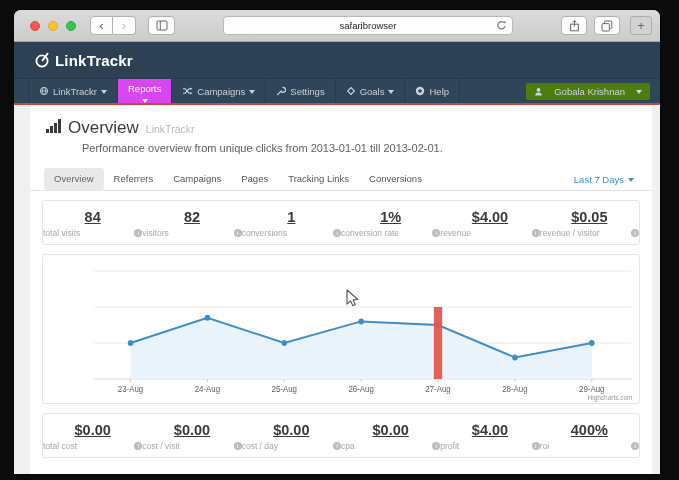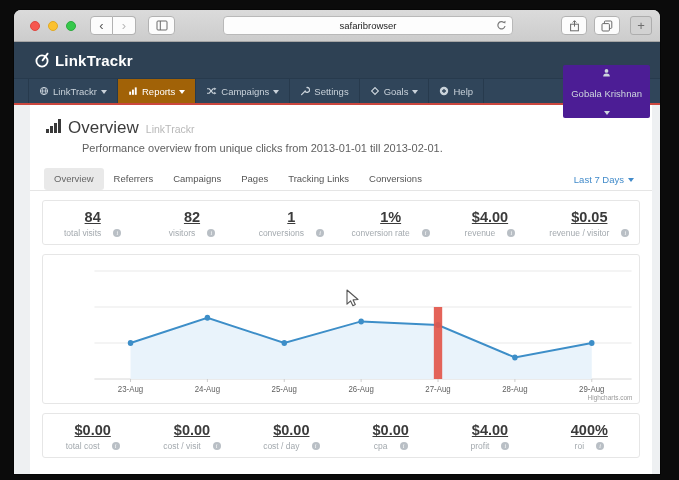--- a/index.html
+++ b/index.html
@@ -53,46 +53,46 @@
   .logo-text{font-size:15px;font-weight:bold;letter-spacing:.2px;}
   .site-nav{
     height:24px;background:#30455a;border-top:1px solid #273a4d;border-bottom:2px solid #cb473e;
     display:flex;align-items:stretch;padding-left:14px;font-size:9.5px;color:#c9d2da;
   }
   .nav-item{
     display:flex;align-items:center;gap:4px;padding:0 10px;
     border-right:1px solid #273a4d;cursor:default;white-space:nowrap;
   }
   .nav-item:first-child{border-left:1px solid #273a4d;}
-  .nav-item.active{background:#a16207;color:#fff;}
+  .nav-item.active{background:#d946ef;color:#fff;flex-direction:column;}
   .caret{width:0;height:0;border-left:3px solid transparent;border-right:3px solid transparent;border-top:4px solid currentColor;display:inline-block;margin-top:1px;}
   .nav-user{
-    margin-left:auto;margin-right:10px;align-self:center;background:#4c1d95;border-radius:2px;
-    padding:3px 8px;display:flex;gap:11px;align-items:center;color:#cdd6de;flex-direction:column;
+    margin-left:auto;margin-right:10px;align-self:center;background:#4d7c0f;border-radius:2px;
+    padding:3px 8px;display:flex;gap:11px;align-items:center;color:#cdd6de;
   }
   
   .content{margin:0 8px 16px 16px;background:#fff;padding-bottom:24px;}
   .section-head{padding:14px 16px 0;}
   .title-row{display:flex;align-items:flex-end;gap:7px;}
   .bars-icon{display:flex;align-items:flex-end;gap:1px;margin-bottom:3px;}
   .bars-icon span{width:3px;background:#3a3a3a;display:inline-block;}
   .b1{height:4px;}.b2{height:7px;}.b3{height:10px;}.b4{height:14px;}
   .page-title{font-size:17px;color:#3c3c3c;line-height:1;}
   .title-suffix{font-size:10.5px;color:#b8b8b8;margin-bottom:1px;}
   .desc{font-size:11px;color:#5f5f5f;margin-top:6px;padding-left:36px;}
   .tabs-row{display:flex;align-items:center;margin-top:14px;padding:0 14px;border-bottom:1px solid #e5e5e5;}
   .tab{font-size:9.5px;color:#555;padding:5px 10px 6px;cursor:default;white-space:nowrap;}
   .tab.active{background:#e9e9e9;border-radius:3px;color:#666;}
   .daterange{margin-left:auto;font-size:9.5px;color:#428bca;display:flex;align-items:center;gap:4px;padding-right:4px;}
   .daterange .caret{border-top-color:#428bca;}
   .panel{border:1px solid #e6e6e6;border-radius:3px;margin:9px 12px 0;background:#fff;padding-left:44px;}
   .stats-row{display:flex;padding:8px 0 6px;}
   .stat{flex:1;text-align:center;}
   .stat-value{font-size:14.5px;font-weight:bold;color:#3b3b3b;text-decoration:underline;}
-  .stat-label{font-size:8.5px;color:#a3a9ae;margin-top:3px;display:flex;justify-content:center;align-items:center;gap:12px;}
+  .stat-label{font-size:8.5px;color:#a3a9ae;margin-top:3px;display:flex;justify-content:space-between;align-items:center;gap:12px;}
   .info-dot{
     width:8px;height:8px;border-radius:50%;background:#b9bfc5;color:#fff;font-size:6px;
     line-height:8px;text-align:center;display:inline-block;flex:0 0 auto;
     font-family:"Liberation Serif",serif;font-style:italic;
   }
   .chart-panel{height:148px;position:relative;overflow:hidden;}
   .chart-panel svg{display:block;width:100%;height:100%;}
   .cursor{position:absolute;left:346px;top:289px;z-index:60;pointer-events:none;}
 </style>
 </head>

